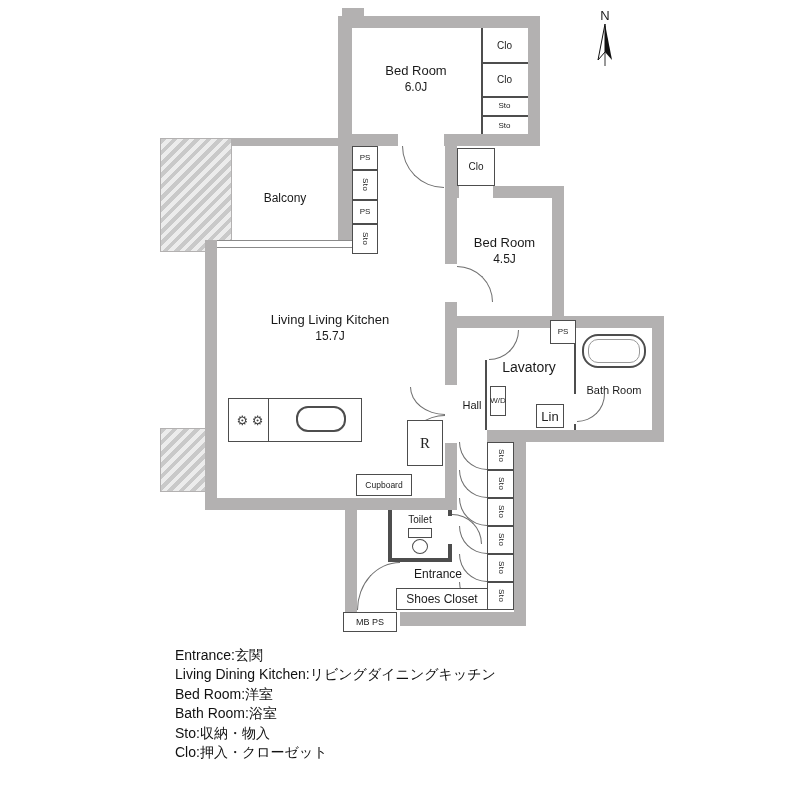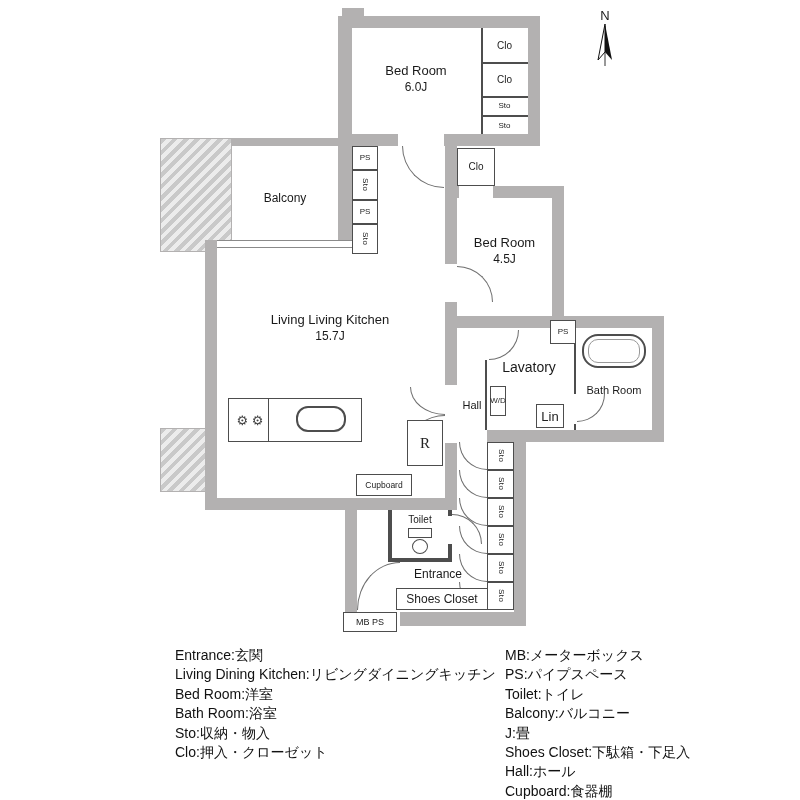--- a/index.html
+++ b/index.html
@@ -231,24 +231,14 @@
   </div>
 
   <div class="legend" style="left:175px;top:646px;">
     <div>Entrance:玄関</div>
     <div>Living Dining Kitchen:リビングダイニングキッチン</div>
     <div>Bed Room:洋室</div>
     <div>Bath Room:浴室</div>
     <div>Sto:収納・物入</div>
     <div>Clo:押入・クローゼット</div>
   </div>
-  <div class="legend" style="left:505px;top:646px;">
-    <div>MB:メーターボックス</div>
-    <div>PS:パイプスペース</div>
-    <div>Toilet:トイレ</div>
-    <div>Balcony:バルコニー</div>
-    <div>J:畳</div>
-    <div>Shoes Closet:下駄箱・下足入</div>
-    <div>Hall:ホール</div>
-    <div>Cupboard:食器棚</div>
-  </div>
 
 </div>
 
 </body></html>

